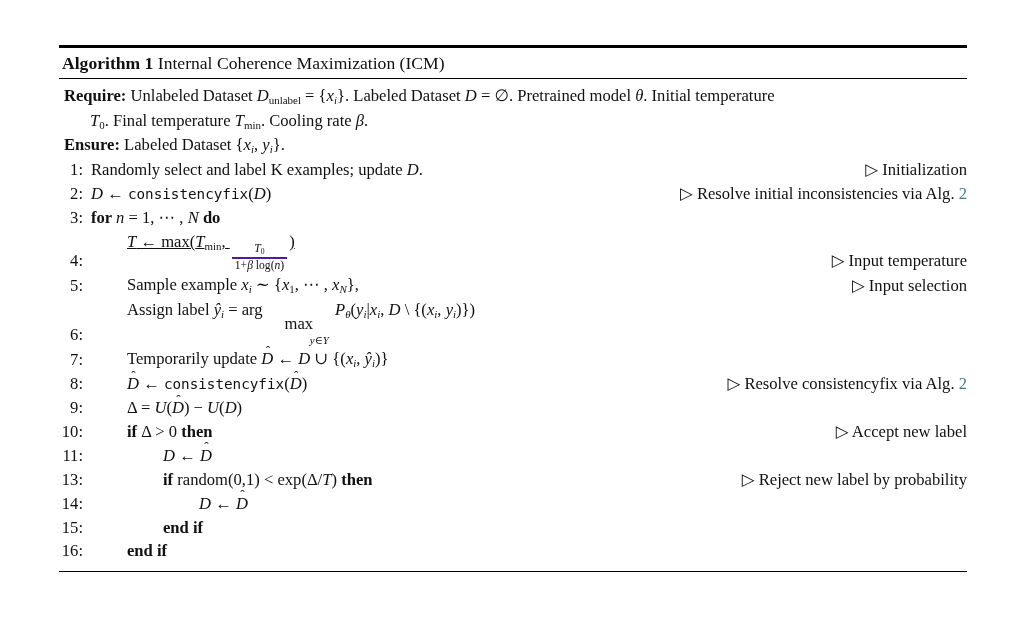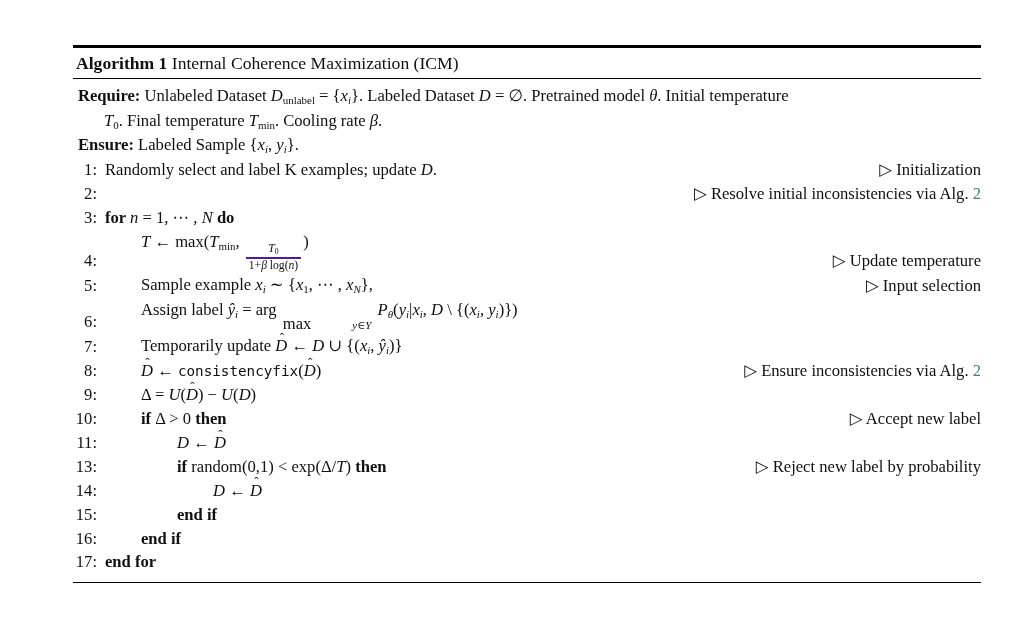--- a/index.html
+++ b/index.html
@@ -1,42 +1,42 @@
 <!DOCTYPE html>
 <html><head>
 <meta charset="utf-8">
 <style>
   html,body{margin:0;padding:0;}
   body{
     width:1032px;height:621px;background:#ffffff;overflow:hidden;
     font-family:"Liberation Serif","DejaVu Serif",serif;color:#101010;
     position:relative;
   }
-  .algo{position:absolute;left:73px;top:45px;width:908px;}
+  .algo{position:absolute;left:59px;top:45px;width:908px;}
   .rule{background:#000;width:100%;}
   .rule.thick{height:2.6px;}
   .rule.thin{height:1.4px;}
   .title-row{font-size:17.6px;padding:5px 0 4px 3px;white-space:nowrap;}
   .algo-body{font-size:16.6px;line-height:1.25;padding:5px 0 7px 0;}
   .row{display:flex;align-items:flex-end;padding:1.6px 0;}
   .num{flex:none;width:24px;text-align:right;margin-right:8px;}
   .content{white-space:nowrap;}
   .comment{margin-left:auto;padding-left:12px;white-space:nowrap;text-align:right;}
   .pre-content{padding-left:5px;}
   .n{font-style:normal;}
   .b{font-weight:bold;}
   .i{font-style:italic;}
   .m{font-family:"DejaVu Sans Mono","Liberation Mono",monospace;font-size:0.86em;}
   .sub{font-size:0.66em;vertical-align:-0.28em;font-style:normal;}
   .isub{font-size:0.66em;vertical-align:-0.28em;font-style:italic;}
   .frac{display:inline-flex;flex-direction:column;text-align:center;
         font-size:0.70em;line-height:1.12;vertical-align:-0.45em;margin:0 2px;}
   .fnum{padding:0 3px;border-bottom:2px solid #4c1d95;display:block;}
   .fden{padding:0 3px;display:block;}
-  .stack{display:inline-flex;flex-direction:row;align-items:center;
+  .stack{display:inline-flex;flex-direction:column;align-items:center;
          line-height:1;vertical-align:-0.85em;margin:0 2px;}
   .stop{font-size:1em;}
   .sbot{font-size:0.66em;margin-top:2px;margin-left:41px;}
   .hatwrap{position:relative;display:inline-block;font-style:italic;}
   .hatmark{position:absolute;top:-0.40em;left:55%;transform:translateX(-50%);
            font-size:0.8em;font-style:normal;line-height:1;}
   .link{cursor:pointer;}
 </style>
 </head>
 <body>
@@ -48,63 +48,64 @@
   </div>
   <div class="rule thin"></div>
   <div class="algo-body">
       <div class="row">
         <span class="content pre-content" style="padding-left: 5px;"><span class="b">Require:</span><span class="n"> Unlabeled Dataset </span><span class="i">D</span><span class="sub">unlabel</span><span class="n"> = {</span><span class="i">x</span><span class="isub">i</span><span class="n">}. Labeled Dataset </span><span class="i">D</span><span class="n"> = ∅. Pretrained model </span><span class="i">θ</span><span class="n">. Initial temperature</span></span>
       </div>
       <div class="row">
         <span class="content pre-content" style="padding-left: 31px;"><span class="i">T</span><span class="sub">0</span><span class="n">. Final temperature </span><span class="i">T</span><span class="sub">min</span><span class="n">. Cooling rate </span><span class="i">β</span><span class="n">.</span></span>
       </div>
       <div class="row">
-        <span class="content pre-content" style="padding-left: 5px;"><span class="b">Ensure:</span><span class="n"> Labeled Sample {</span><span class="i">x</span><span class="isub">i</span><span class="n">, </span><span class="i">y</span><span class="isub">i</span><span class="n">}.</span></span>
+        <span class="content pre-content" style="padding-left: 5px;"><span class="b">Ensure:</span><span class="n"> Labeled Dataset {</span><span class="i">x</span><span class="isub">i</span><span class="n">, </span><span class="i">y</span><span class="isub">i</span><span class="n">}.</span></span>
       </div>
       <div class="row">
         <span class="num">1:</span>
         <span class="content" style="padding-left: 0px;"><span class="n">Randomly select and label K examples; update </span><span class="i">D</span><span class="n">.</span></span>
         <span class="comment"><span class="n">▷ Initialization</span></span>
       </div>
       <div class="row">
         <span class="num">2:</span>
+        <span class="content" style="padding-left: 0px;"><span class="i">D</span><span class="n"> ← </span><span class="m">consistencyfix</span><span class="n">(</span><span class="i">D</span><span class="n">)</span></span>
         <span class="comment"><span class="n">▷ Resolve initial inconsistencies via Alg. </span><span class="link" style="color: rgb(61, 126, 142);">2</span></span>
       </div>
       <div class="row">
         <span class="num">3:</span>
         <span class="content" style="padding-left: 0px;"><span class="b">for </span><span class="i">n</span><span class="n"> = 1, ⋯ , </span><span class="i">N</span><span class="n"> </span><span class="b">do</span></span>
       </div>
       <div class="row">
         <span class="num">4:</span>
-        <span class="content" style="padding-left: 36px;"><span class="i">T</span><span class="n"> ← max(</span><span class="i">T</span><span class="sub">min</span><span class="n">, </span><span class="frac">
+        <span class="content" style="padding-left: 36px; text-decoration: underline;"><span class="i">T</span><span class="n"> ← max(</span><span class="i">T</span><span class="sub">min</span><span class="n">, </span><span class="frac">
             <span class="fnum"><span class="i">T</span><span class="sub">0</span></span>
             <span class="fden"><span class="n">1+</span><span class="i">β</span><span class="n"> log(</span><span class="i">n</span><span class="n">)</span></span>
           </span><span class="n">)</span></span>
-        <span class="comment"><span class="n">▷ Update temperature</span></span>
+        <span class="comment"><span class="n">▷ Input temperature</span></span>
       </div>
       <div class="row">
         <span class="num">5:</span>
         <span class="content" style="padding-left: 36px;"><span class="n">Sample example </span><span class="i">x</span><span class="isub">i</span><span class="n"> ∼ {</span><span class="i">x</span><span class="sub">1</span><span class="n">, ⋯ , </span><span class="i">x</span><span class="isub">N</span><span class="n">},</span></span>
         <span class="comment"><span class="n">▷ Input selection</span></span>
       </div>
       <div class="row">
         <span class="num">6:</span>
         <span class="content" style="padding-left: 36px;"><span class="n">Assign label </span><span class="i">ŷ</span><span class="isub">i</span><span class="n"> = arg </span><span class="stack">
             <span class="stop"><span class="n">max</span></span>
             <span class="sbot"><span class="i">y</span><span class="n">∈</span><span class="i">Y</span></span>
           </span><span class="n"> </span><span class="i">P</span><span class="isub">θ</span><span class="n">(</span><span class="i">y</span><span class="isub">i</span><span class="n">|</span><span class="i">x</span><span class="isub">i</span><span class="n">, </span><span class="i">D</span><span class="n"> \ {(</span><span class="i">x</span><span class="isub">i</span><span class="n">, </span><span class="i">y</span><span class="isub">i</span><span class="n">)})</span></span>
       </div>
       <div class="row">
         <span class="num">7:</span>
         <span class="content" style="padding-left: 36px;"><span class="n">Temporarily update </span><span class="hatwrap i"><span class="hatmark">ˆ</span><span>D</span></span><span class="n"> ← </span><span class="i">D</span><span class="n"> ∪ {(</span><span class="i">x</span><span class="isub">i</span><span class="n">, </span><span class="i">ŷ</span><span class="isub">i</span><span class="n">)}</span></span>
       </div>
       <div class="row">
         <span class="num">8:</span>
         <span class="content" style="padding-left: 36px;"><span class="hatwrap i"><span class="hatmark">ˆ</span><span>D</span></span><span class="n"> ← </span><span class="m">consistencyfix</span><span class="n">(</span><span class="hatwrap i"><span class="hatmark">ˆ</span><span>D</span></span><span class="n">)</span></span>
-        <span class="comment"><span class="n">▷ Ensure inconsistencies via Alg. </span><span class="link" style="color: rgb(61, 126, 142);">2</span></span>
+        <span class="comment"><span class="n">▷ Resolve consistencyfix via Alg. </span><span class="link" style="color: rgb(61, 126, 142);">2</span></span>
       </div>
       <div class="row">
         <span class="num">9:</span>
         <span class="content" style="padding-left: 36px;"><span class="n">Δ = </span><span class="i">U</span><span class="n">(</span><span class="hatwrap i"><span class="hatmark">ˆ</span><span>D</span></span><span class="n">) − </span><span class="i">U</span><span class="n">(</span><span class="i">D</span><span class="n">)</span></span>
       </div>
       <div class="row">
         <span class="num">10:</span>
         <span class="content" style="padding-left: 36px;"><span class="b">if </span><span class="n">Δ &gt; 0 </span><span class="b">then</span></span>
         <span class="comment"><span class="n">▷ Accept new label</span></span>
       </div>
@@ -122,19 +123,15 @@
         <span class="content" style="padding-left: 108px;"><span class="i">D</span><span class="n"> ← </span><span class="hatwrap i"><span class="hatmark">ˆ</span><span>D</span></span></span>
       </div>
       <div class="row">
         <span class="num">15:</span>
         <span class="content" style="padding-left: 72px;"><span class="b">end if</span></span>
       </div>
       <div class="row">
         <span class="num">16:</span>
         <span class="content" style="padding-left: 36px;"><span class="b">end if</span></span>
       </div>
-      <div class="row">
-        <span class="num">17:</span>
-        <span class="content" style="padding-left: 0px;"><span class="b">end for</span></span>
-      </div>
     </div>
   <div class="rule thin"></div>
 </div>
 
 </body></html>

